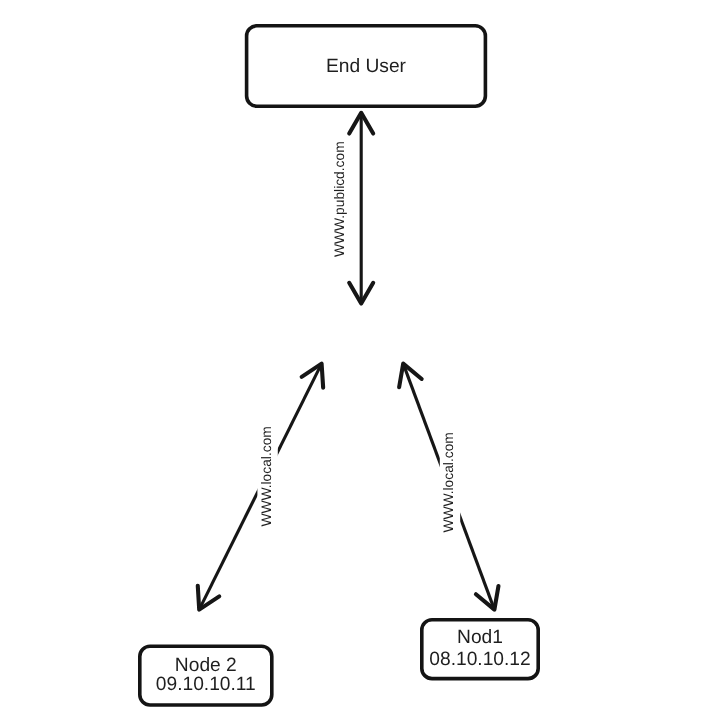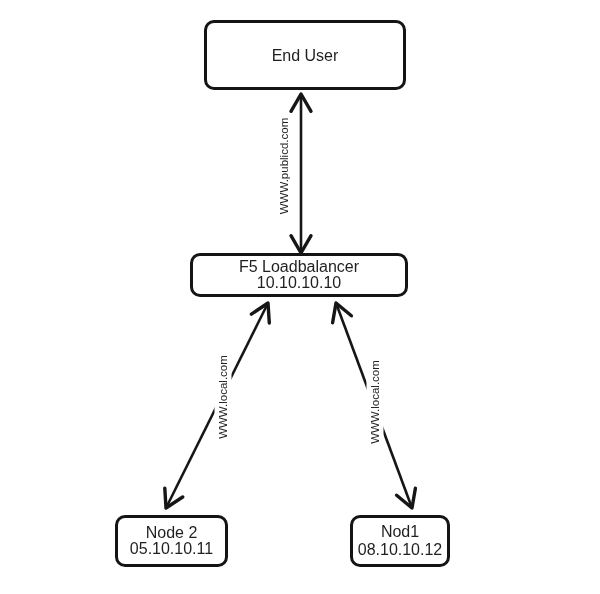--- a/index.html
+++ b/index.html
@@ -44,21 +44,21 @@
     display: flex;
     flex-direction: column;
     align-items: center;
     justify-content: center;
     text-align: center;
     font-size: 16px;
     line-height: 17px;
   }
   .node-end-user   { left: 204px; top: 20px;  width: 202px; height: 70px; }
   .node-lb         { left: 190px; top: 253px; width: 218px; height: 44px; line-height: 16px; }
-  .node-node2      { left: 115px; top: 515px; width: 113px; height: 52px; line-height: 16px; text-align: center; }
+  .node-node2      { left: 115px; top: 537px; width: 113px; height: 52px; line-height: 16px; text-align: center; }
   .node-nod1       { left: 350px; top: 515px; width: 100px; height: 52px; line-height: 18px; }
   .edge-label {
     position: absolute;
     background: #ffffff;
     white-space: nowrap;
     font-size: 11.5px;
     line-height: 13px;
     padding: 2px 3px;
     transform: translate(-50%, -50%) rotate(-90deg);
     color: #1f1f1f;
@@ -90,28 +90,24 @@
       <line class="edge-line" x1="336" y1="303" x2="412" y2="508"></line>
       <path class="arrowhead" d="M332.6 322.7 L336 303 L351.4 315.8"></path>
       <path class="arrowhead" d="M415.4 488.3 L412 508 L396.6 495.2"></path>
     </g>
   </svg>
 
   <div class="node node-end-user">
     <span>End User</span>
   </div>
 
-  <div class="node node-lb">
-    <span>F5 Loadbalancer</span>
-    <span>10.10.10.10</span>
-  </div>
 
   <div class="node node-node2">
     <span>Node 2</span>
-    <span>05.10.10.11</span>
+    <span>09.10.10.11</span>
   </div>
 
   <div class="node node-nod1">
     <span>Nod1</span>
     <span>08.10.10.12</span>
   </div>
 
   <div class="edge-label label-public">WWW.publicd.com</div>
   <div class="edge-label label-local-left">WWW.local.com</div>
   <div class="edge-label label-local-right">WWW.local.com</div>

